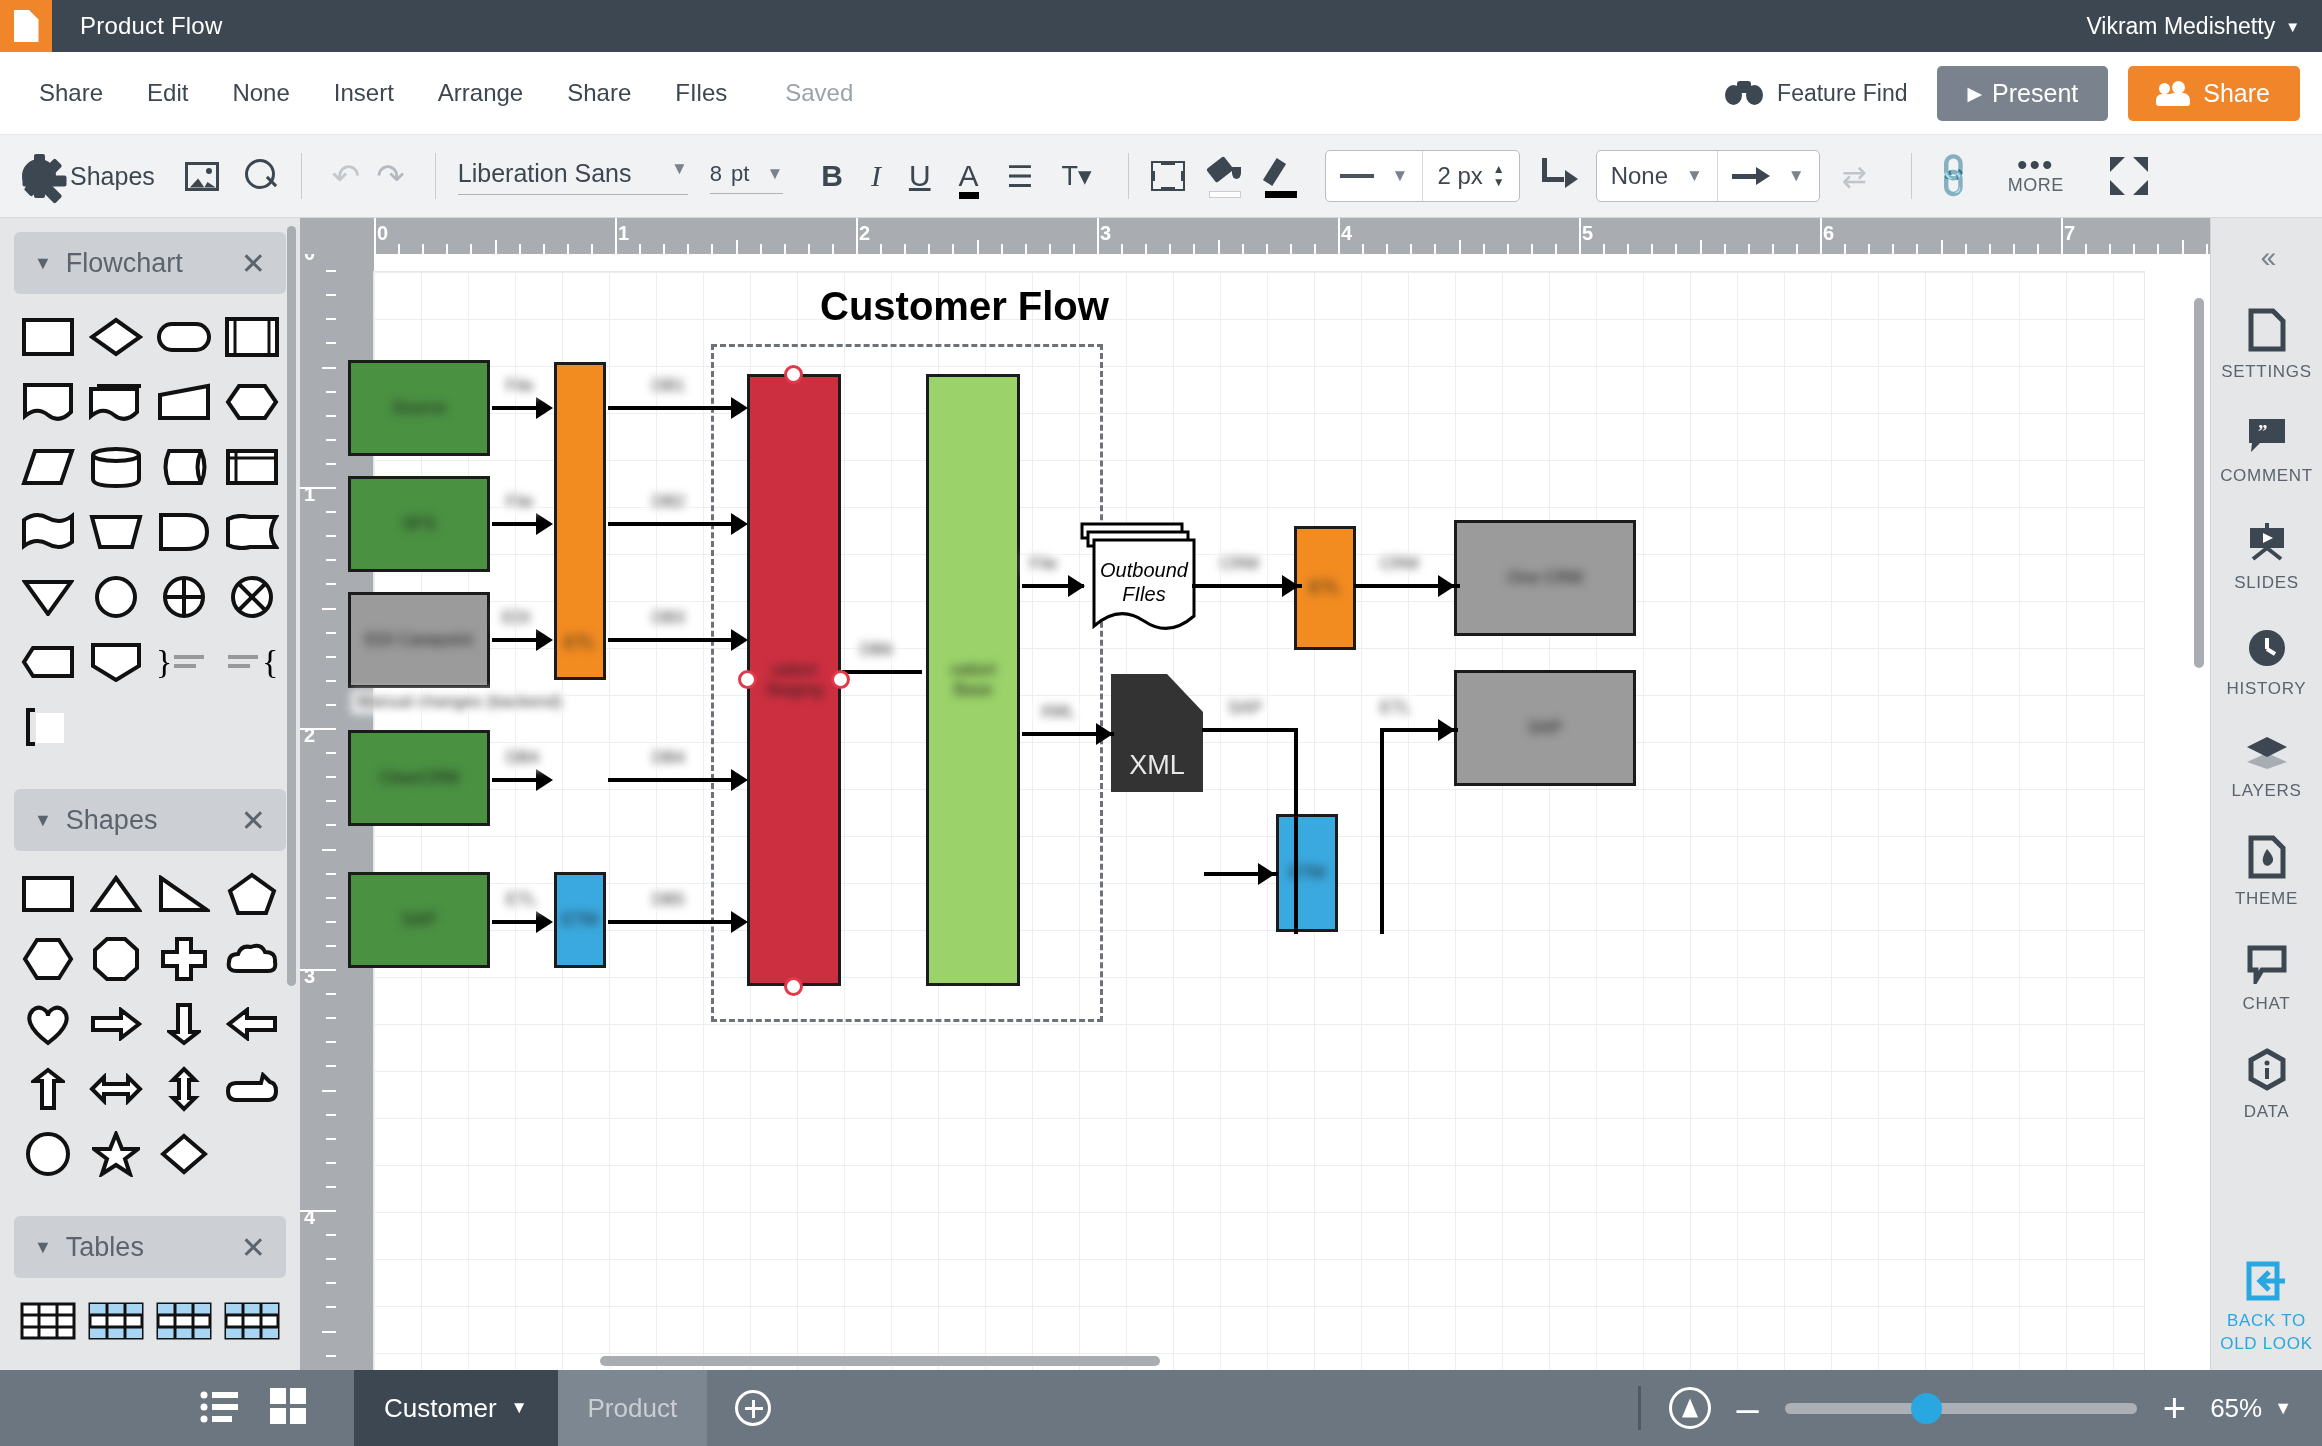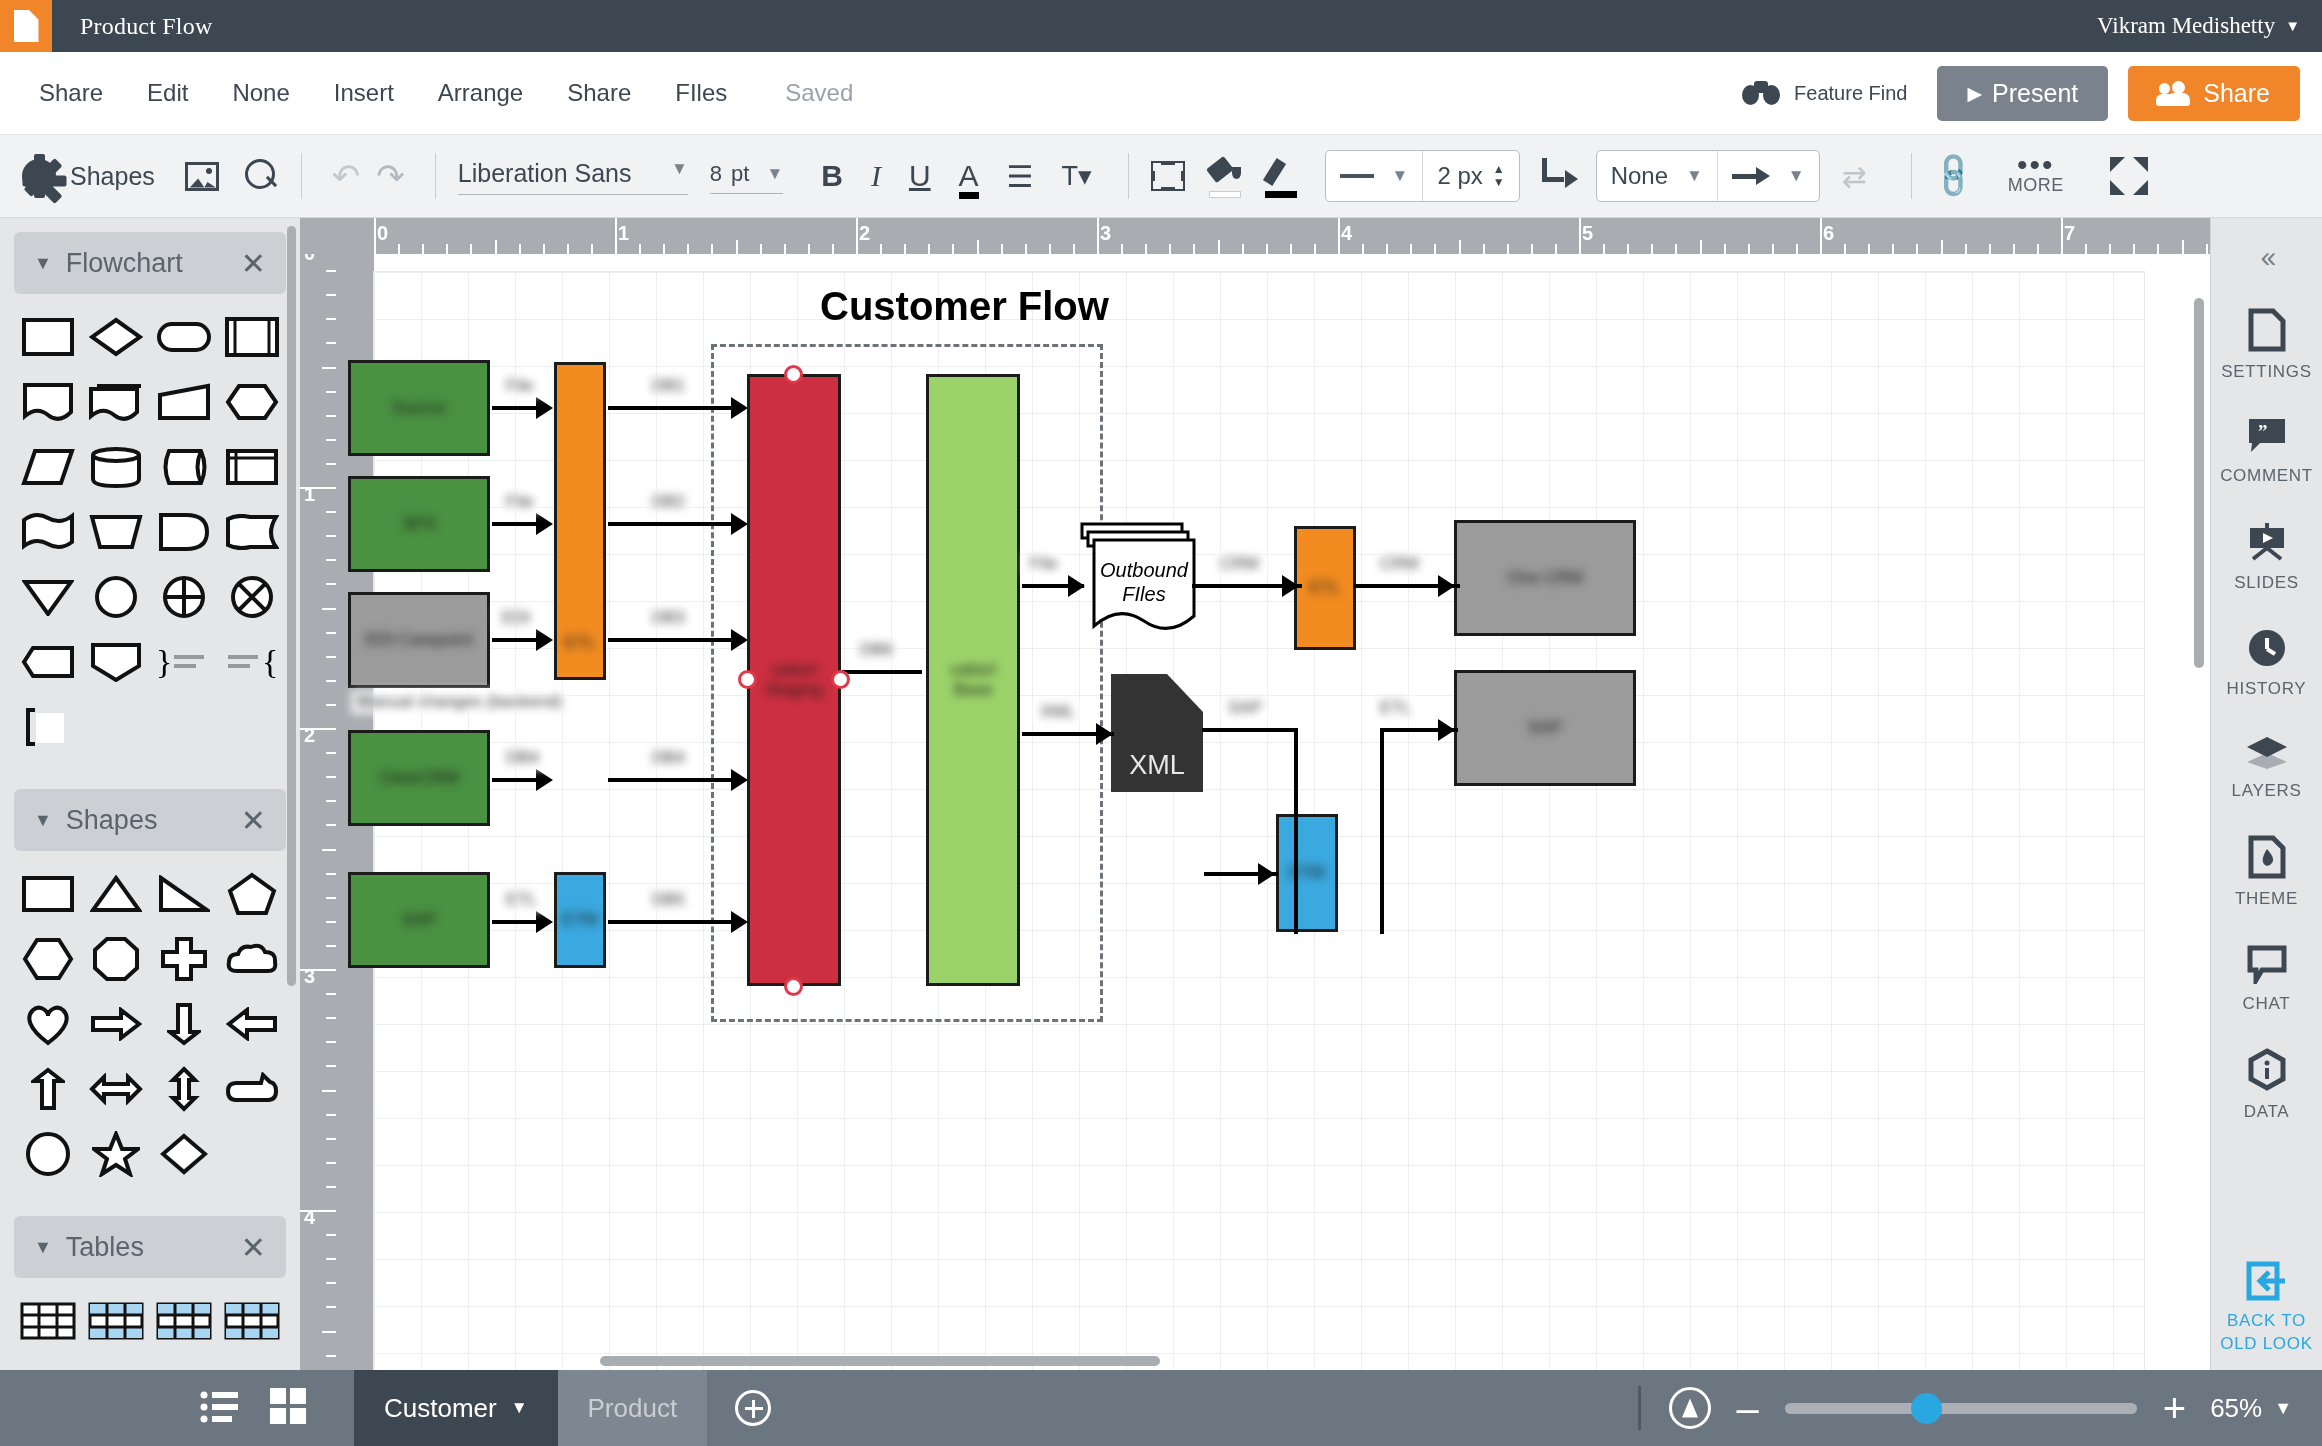--- a/index.html
+++ b/index.html
@@ -7,21 +7,21 @@
   body {
     font-family: "Liberation Sans", sans-serif;
     background:#fff;
     -webkit-font-smoothing: antialiased;
   }
   #app { position:relative; width:2322px; height:1446px; }
 
   
   .titlebar {
     position:absolute; left:0; top:0; width:2322px; height:52px;
-    background:#3d4751; display:flex; align-items:center;font-family:Liberation Serif, serif;
+    background:#3d4751; display:flex; align-items:center;
   }
   .doc-icon-box {
     width:52px; height:52px; background:#f0852a;
     display:flex; align-items:center; justify-content:center;
   }
   .doc-icon-glyph { width:25px; height:32px; position:relative; }
   .doc-icon-glyph::before{
     content:""; position:absolute; inset:0; background:#fff;
     clip-path: polygon(0 0, 62% 0, 100% 30%, 100% 100%, 0 100%);
   }
@@ -39,21 +39,21 @@
     position:absolute; left:0; top:52px; width:2322px; height:83px;
     background:#fff; display:flex; align-items:center;
     border-bottom:1px solid #e3e5e7;
   }
   .menu-item {
     font-size:24px; color:#3d4751; padding:0 22px; cursor:pointer;
   }
   .menu-item:first-child { margin-left:17px; }
   .menu-saved { font-size:24px; color:#9aa2ab; padding:0 22px; margin-left:14px; }
   .menubar-right { margin-left:auto; display:flex; align-items:center; gap:0; margin-right:22px; }
-  .feature-find { display:flex; align-items:center; gap:14px; font-size:20px; color:#3d4751;
+  .feature-find { display:flex; align-items:center; gap:14px; font-size:23px; color:#3d4751;
                   cursor:pointer; margin-right:30px; }
   .binoc { width:38px; height:24px; position:relative; }
   .binoc::before, .binoc::after{
     content:""; position:absolute; bottom:0; width:17px; height:20px;
     border-radius:50%; background:#3d4751;
   }
   .binoc::before { left:0; } .binoc::after { right:0; }
   .binoc i { position:absolute; left:12px; top:0; width:14px; height:12px;
              background:#3d4751; border-radius:3px 3px 0 0; display:block;}
   .btn-present {

